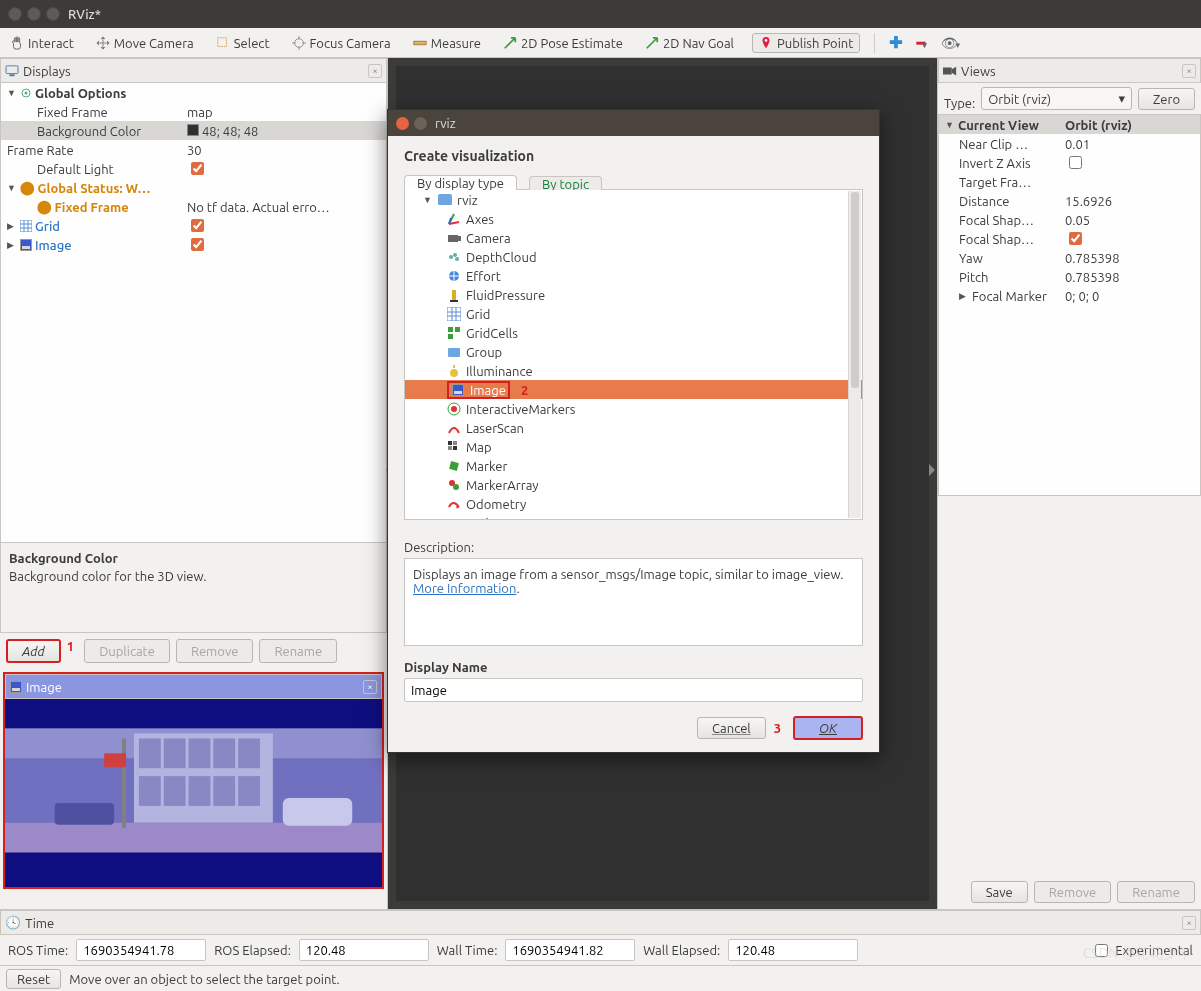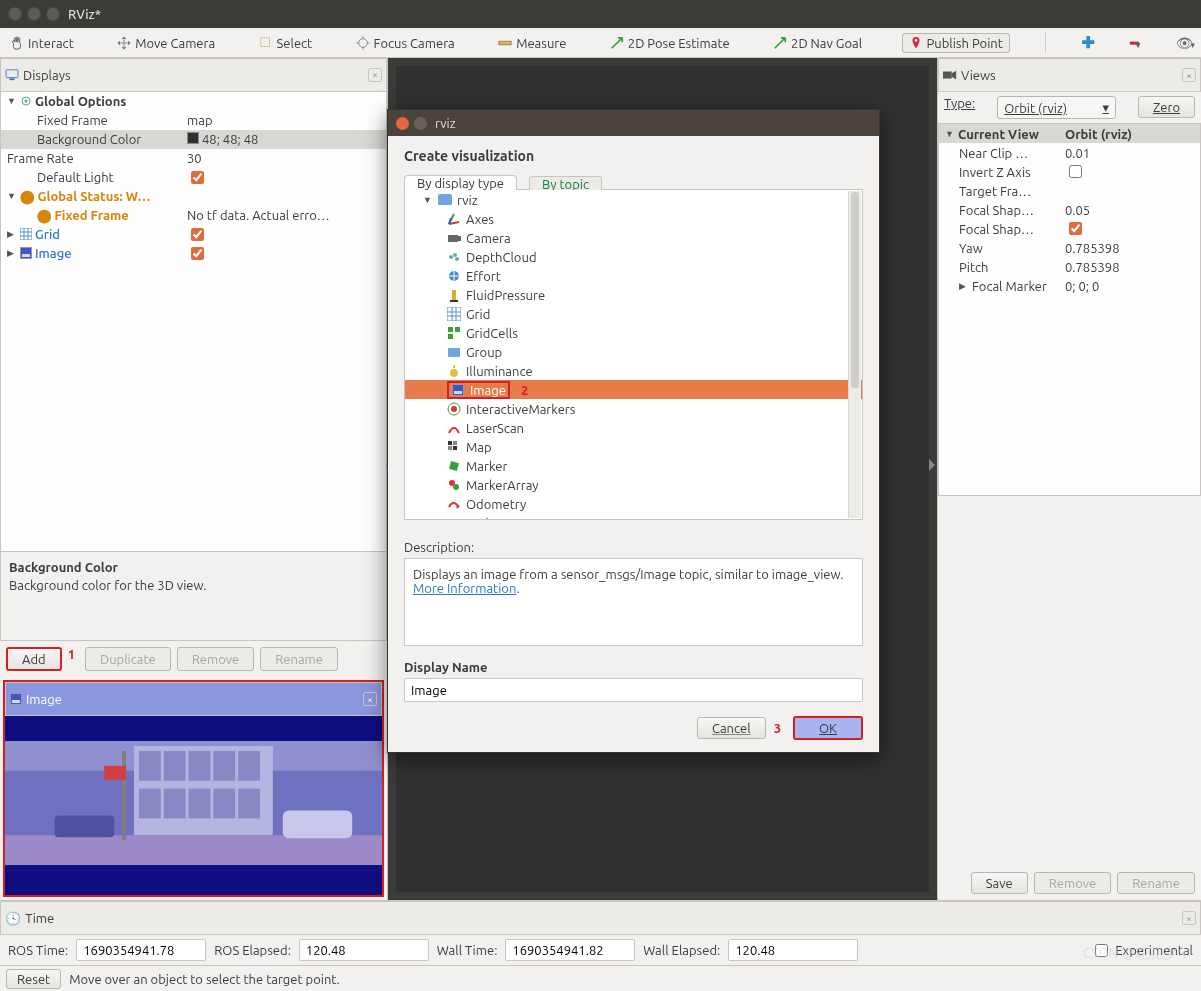--- a/index.html
+++ b/index.html
@@ -6,38 +6,38 @@
 body { margin: 0; background: #f2f1f0; color: #3c3c3c; user-select: none; }
 .window { width: 1201px; height: 991px; display: flex; flex-direction: column; background: #f2f1f0; position: relative; }
 
 
 .titlebar { height: 28px; background: #3c3b37; display: flex; align-items: center; padding: 0 8px; gap: 8px; }
 .titlebar .winbtns { display: flex; gap: 5px; }
 .titlebar .winbtn { width: 14px; height: 14px; border-radius: 50%; background: #5c5b57; border:1px solid #4a4946; }
 .titlebar .title { color: #dcdcdc; font-weight: 500; }
 
 
-.toolbar { height: 30px; border-bottom: 1px solid #c9c6c2; display: flex; align-items: center; padding: 0 6px; gap: 14px; background: #f2f1f0; justify-content: space-between; }
+.toolbar { height: 30px; border-bottom: 1px solid #c9c6c2; display: flex; align-items: center; padding: 0 6px; gap: 14px; background: #f2f1f0; }
 .tb-item { display: flex; align-items: center; gap: 4px; font-size: 12.5px; color: #3c3c3c; padding:2px 4px; }
 .tb-item.active { border:1px solid #b8b6b2; border-radius:3px; background:#ecebe8; padding:2px 6px;}
 .tb-icon { width:14px; height:14px; display:inline-block; }
 .tb-sep { width:1px; height:20px; background:#cfcdc9; }
 .plus { color:#2d8cd6; font-weight:bold; font-size:16px; }
 .minus { color:#c23; font-weight:bold; font-size:14px; position:relative;}
 .eye { color:#666; font-size:14px;}
 .dd { font-size:9px; color:#666; margin-left:-3px;}
 
 
 .main { flex:1; display:flex; min-height:0; }
 .left { width: 388px; display:flex; flex-direction:column; border-right:1px solid #c9c6c2; }
 .center { flex:1; background:#3b3b39; position:relative; }
 .right { width: 264px; display:flex; flex-direction:column; border-left:1px solid #c9c6c2; }
 
 
-.panel-hdr { height:34px; background:#ecebe8; border:1px solid #c9c6c2; display:flex; align-items:center; padding:0 4px; gap:4px; }
+.panel-hdr { height:25px; background:#ecebe8; border:1px solid #c9c6c2; display:flex; align-items:center; padding:0 4px; gap:4px; }
 .panel-hdr .closex { margin-left:auto; width:14px; height:14px; border:1px solid #c9c6c2; border-radius:2px; font-size:10px; display:flex; align-items:center; justify-content:center; color:#888;}
 .panel-hdr .ico { width:14px; height:12px;}
 
 
 .displays-tree { flex:0 0 auto; height:460px; border:1px solid #c9c6c2; border-top:none; background:#fefefe; overflow:auto;}
 .tree-row { display:flex; align-items:center; height:19px; }
 .tree-row .k { width:182px; display:flex; align-items:center; gap:3px; padding-left:6px;}
 .tree-row .v { flex:1; padding-left:4px; color:#3c3c3c; overflow:hidden; white-space:nowrap; text-overflow:ellipsis;}
 .tree-row.sel { background:#d9d7d4; }
 .tri { width:10px; display:inline-block; font-size:9px; color:#555;}
@@ -48,21 +48,21 @@
 .img-ico{width:12px;height:12px;background:#3d56c8;border:1px solid #999;display:inline-block;position:relative;}
 .img-ico:after{content:"";position:absolute;bottom:1px;left:1px;right:1px;height:3px;background:#d8d8d8;}
 
 
 .desc-panel { border:1px solid #c9c6c2; border-top:none; padding:8px; height:90px;}
 .desc-panel .t { font-weight:bold; margin-bottom:4px;}
 .btn-row { display:flex; gap:6px; padding:6px; }
 .btn { border:1px solid #b8b6b2; border-radius:3px; background:#ecebe8; padding:3px 14px; font-size:13px; color:#555;}
 .btn.enabled { color:#3c3c3c; background:linear-gradient(#f7f6f4,#e6e4e1);}
 .btn.disabled { color:#a8a6a2;}
-.red-box { border:2px solid #d42020 !important; }
+.red-box { border:2px solid #d42020 !important;font-style:italic; }
 
 
 .image-panel { margin:3px; border:2px solid #d42020; height:217px; display:flex; flex-direction:column;}
 .image-panel .panel-hdr { background:#8b96e0;}
 .image-panel .panel-hdr span { color:#fff;}
 .image-body { flex:1; background:#0e0e80; position:relative; overflow:hidden;}
 
 
 .center-inner { position:absolute; inset:8px; background:#303030; }
 .center-handle { position:absolute; top:50%; width:10px; height:40px; transform:translateY(-50%);}
@@ -93,21 +93,21 @@
 .scroll-thumb{position:absolute;left:2px;right:2px;top:1px;height:60%;background:#cfcdc9;border-radius:3px;}
 .desc-area { margin-top:20px;}
 .desc-box { border:1px solid #c9c6c2; background:#fff; padding:8px; height:88px; font-size:13px; margin-top:4px;}
 .desc-box a{color:#2d74c4;}
 .dn-area { margin-top:14px;}
 .text-input { width:100%; border:1px solid #c9c6c2; padding:4px 6px; border-radius:2px; background:#fff; font-size:13px;}
 .dlg-btns { display:flex; justify-content:flex-end; align-items:center; gap:8px; margin-top:14px;}
 .annot { color:#d42020; font-weight:bold; margin-right:4px;}
 
 
-.views-body { padding:4px 6px; display:flex; align-items:flex-start; gap:22px;text-decoration:underline;}
+.views-body { padding:4px 6px; display:flex; align-items:flex-end; gap:6px;}
 .combo { flex:1; border:1px solid #b8b6b2; background:#f7f6f4; padding:3px 6px; border-radius:3px; display:flex; justify-content:space-between; align-items:center;}
 .views-grid { border:1px solid #c9c6c2; background:#fefefe; flex:1; overflow:auto;}
 .vg-row{display:flex;height:19px;align-items:center;}
 .vg-row .c1{width:120px;padding-left:20px;display:flex;align-items:center;gap:3px;overflow:hidden;white-space:nowrap;text-overflow:ellipsis;}
 .vg-row .c2{padding-left:6px;}
 .vg-row.hdr-row{background:#d9d7d4;font-weight:bold;}
 .right-btns { display:flex; gap:6px; padding:6px; justify-content:flex-end;}
 
 
 .time-panel { border-top:1px solid #c9c6c2;}
@@ -376,20 +376,26 @@
               <div class="c2"><input type="checkbox" style=""></div>
             </div>
             <div class="vg-row">
               <div class="c1">
                 <span>Target Fra…</span>
               </div>
               <div class="c2"><fixed frame=""></fixed></div>
             </div>
             <div class="vg-row">
               <div class="c1">
+                <span>Distance</span>
+              </div>
+              <div class="c2">15.6926</div>
+            </div>
+            <div class="vg-row">
+              <div class="c1">
                 <span>Focal Shap…</span>
               </div>
               <div class="c2">0.05</div>
             </div>
             <div class="vg-row">
               <div class="c1">
                 <span>Focal Shap…</span>
               </div>
               <div class="c2"><input type="checkbox" class="chk" checked="" style=""></div>
             </div>

